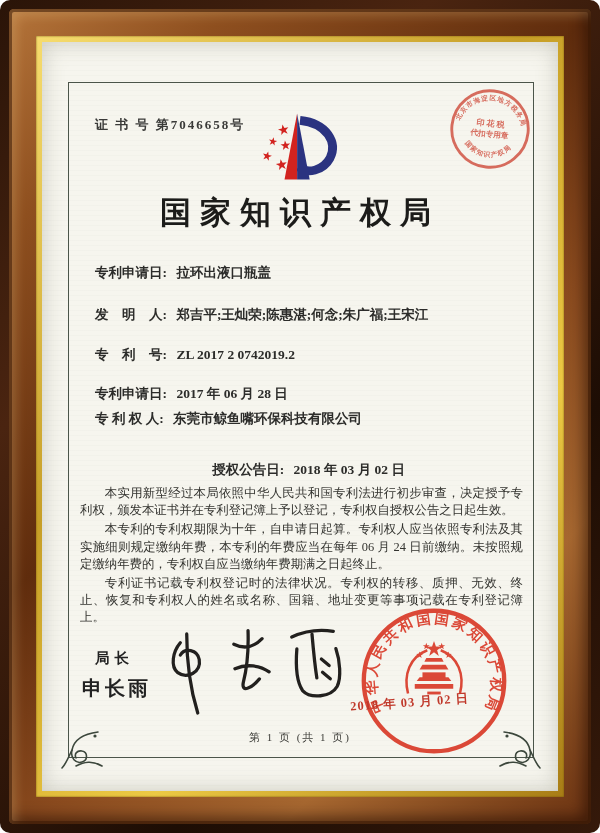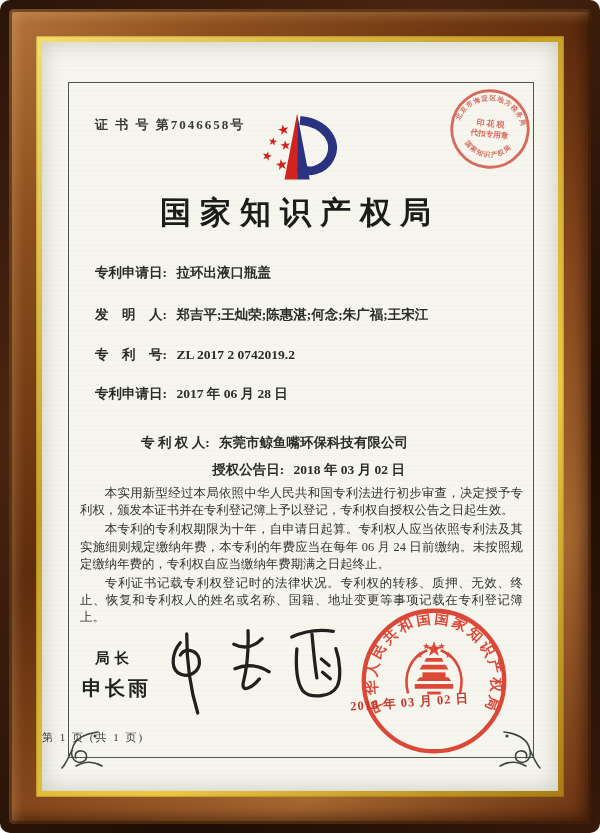--- a/index.html
+++ b/index.html
@@ -39,38 +39,38 @@
     position:absolute;left:53px;top:74px;font-size:13px;letter-spacing:2px;
     color:#3a3a38;font-weight:600;
   }
   .logo{position:absolute;left:198px;top:58px;width:120px;height:92px;}
   .cert-title{
     position:absolute;left:0;right:0;top:150px;text-align:center;
     font-size:31px;font-weight:bold;letter-spacing:9px;color:#1c1c1a;
   }
   .row{position:absolute;left:53px;right:36px;font-size:13.5px;font-weight:600;color:#2c2c2a;white-space:nowrap;}
   .row .lab{margin-right:6px;}
-  .r0{top:222px;} .r1{top:264px;} .r2{top:304px;} .r3{top:343px;} .r4{top:392px;margin-left:46px;} .r5{top:419px;text-align:center;}
+  .r0{top:222px;} .r1{top:264px;} .r2{top:304px;} .r3{top:343px;} .r4{top:368px;} .r5{top:419px;text-align:center;}
   .body-text{
     position:absolute;left:36px;width:447px;top:441px;
     font-size:12.4px;line-height:17.2px;text-align:justify;color:#33332f;
   }
   .body-text p{margin:2px;text-indent:2em;}
   .sig-title{position:absolute;left:53px;top:607px;font-size:14.5px;font-weight:bold;letter-spacing:5px;color:#222;}
   .sig-name{position:absolute;left:40px;top:633px;font-size:20px;font-weight:bold;letter-spacing:3px;color:#222;}
   .sig-script{position:absolute;left:106px;top:578px;width:225px;height:95px;transform:rotate(-2deg);}
   .seal{position:absolute;left:316px;top:563px;width:152px;height:152px;opacity:.92;}
   .seal-date{
     position:absolute;left:308px;top:650px;width:185px;
     color:#c0392b;font-weight:bold;font-size:12.5px;letter-spacing:1px;
     transform:rotate(-4deg);white-space:nowrap;
   }
   .tax-seal{position:absolute;left:405px;top:44px;width:86px;height:86px;opacity:.8;transform:rotate(6deg);}
   .footer{
-    position:absolute;left:0;right:0;top:688px;text-align:left;
+    position:absolute;left:0;right:0;top:688px;text-align:center;
     font-size:11px;letter-spacing:2px;color:#3c3c38;
   }
   .flourish{position:absolute;width:46px;height:46px;}
   .flourish.fl-left{left:16px;bottom:21px;}
   .flourish.fl-right{right:14px;bottom:21px;transform:scaleX(-1);}
 </style>
 </head>
 <body>
 
 <div class="stage">

